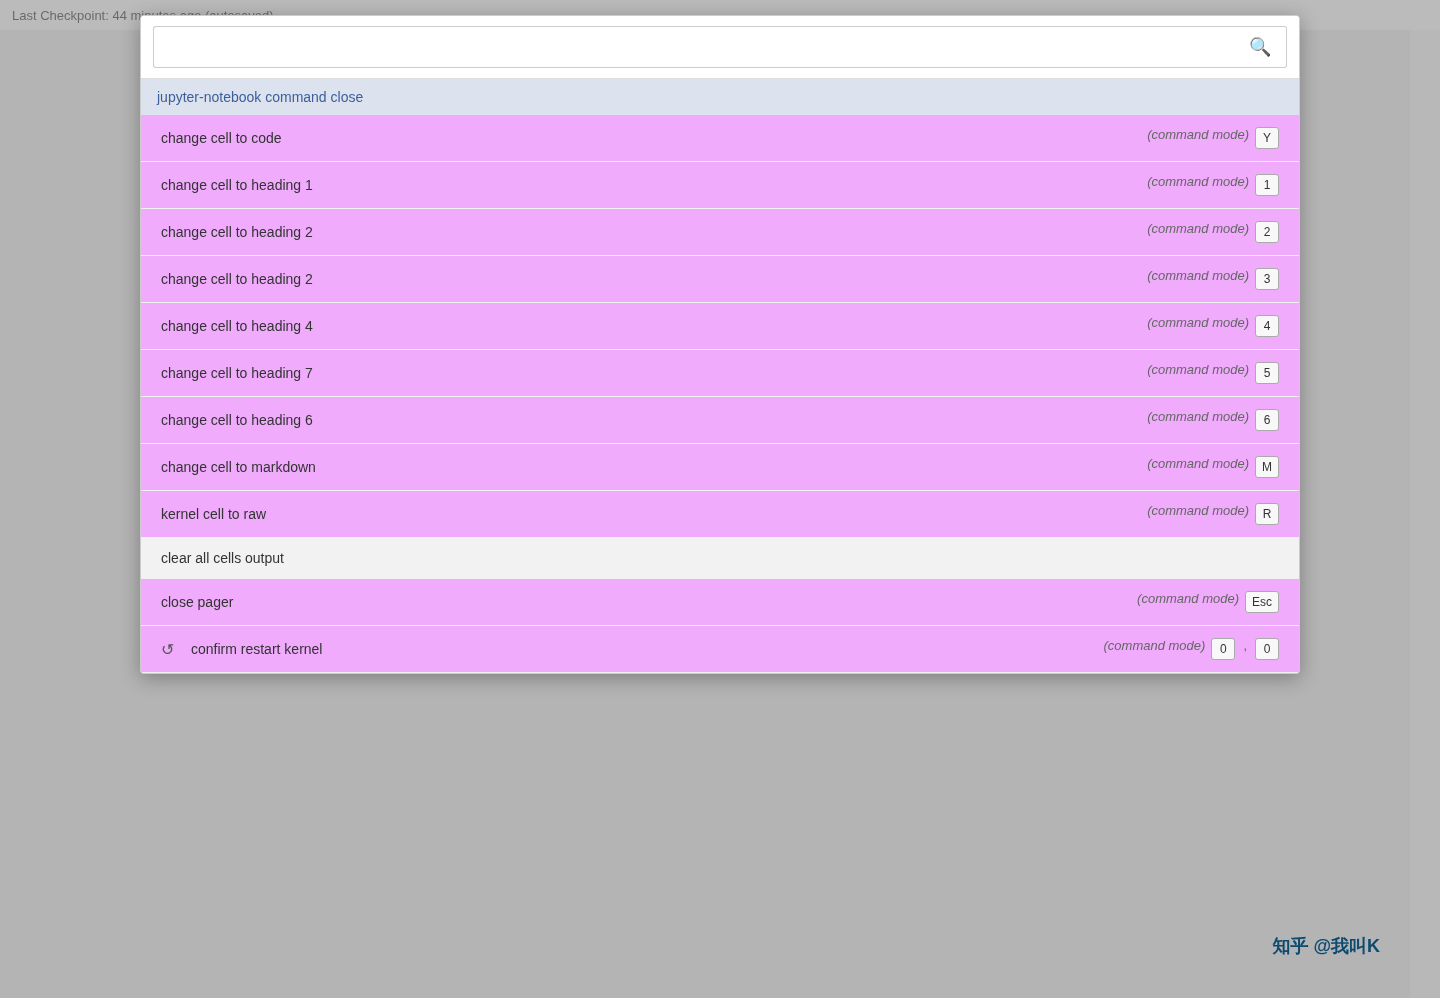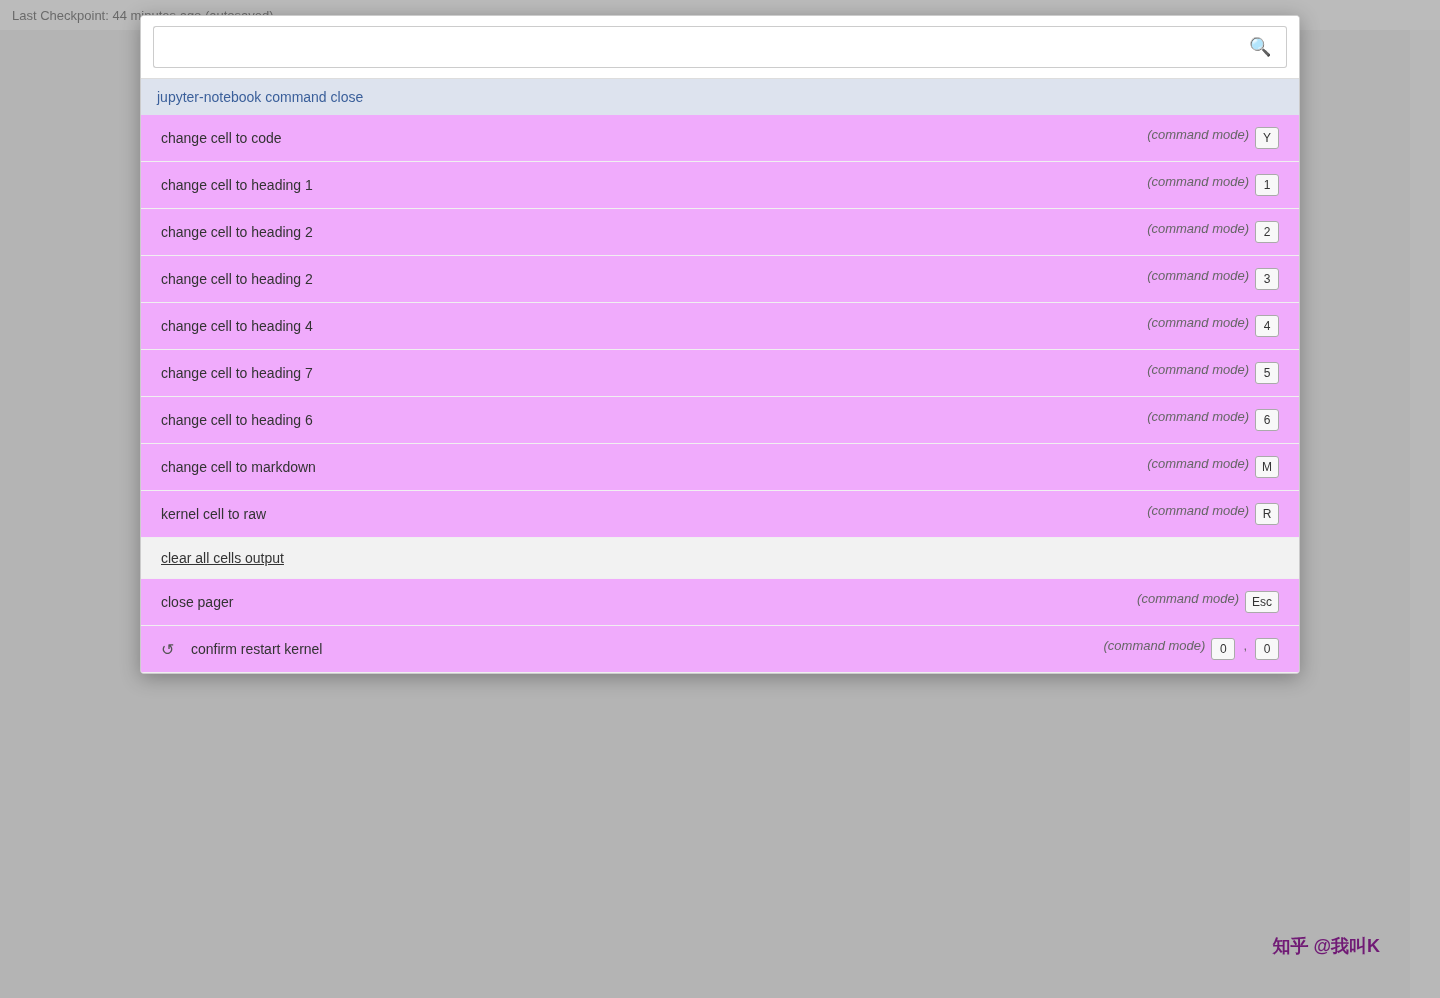--- a/index.html
+++ b/index.html
@@ -117,21 +117,20 @@
       justify-content: space-between;
       padding: 12px 20px;
       border-bottom: 1px solid #f0f0f0;
       font-size: 14px;
       color: #333;
       background: #f0abfc;
     }
 
     .command-item.highlighted {
       background-color: #f2f2f2;
-      text-decoration: underline;
     }
 
     .command-item-left {
       display: flex;
       align-items: center;
       gap: 10px;
     }
 
     .command-icon {
       font-size: 16px;
@@ -179,21 +178,21 @@
       top: 30px;
       width: 30px;
       height: 100%;
       background-color: #d0d0d0;
     }
 
     .watermark {
       position: absolute;
       bottom: 40px;
       right: 60px;
-      color: #701a75;
+      color: #0c4a6e;
       font-size: 18px;
       font-weight: bold;
       z-index: 100;
     }
   </style>
 </head>
 <body>
 
 <div class="background"></div>
 

